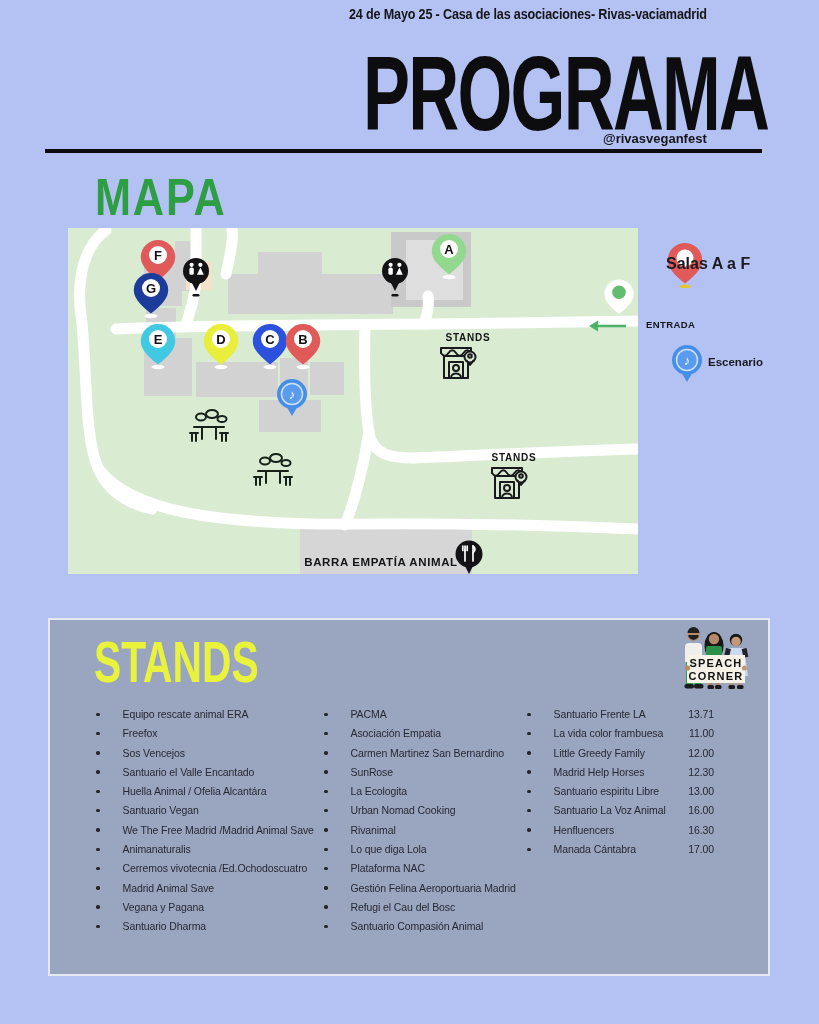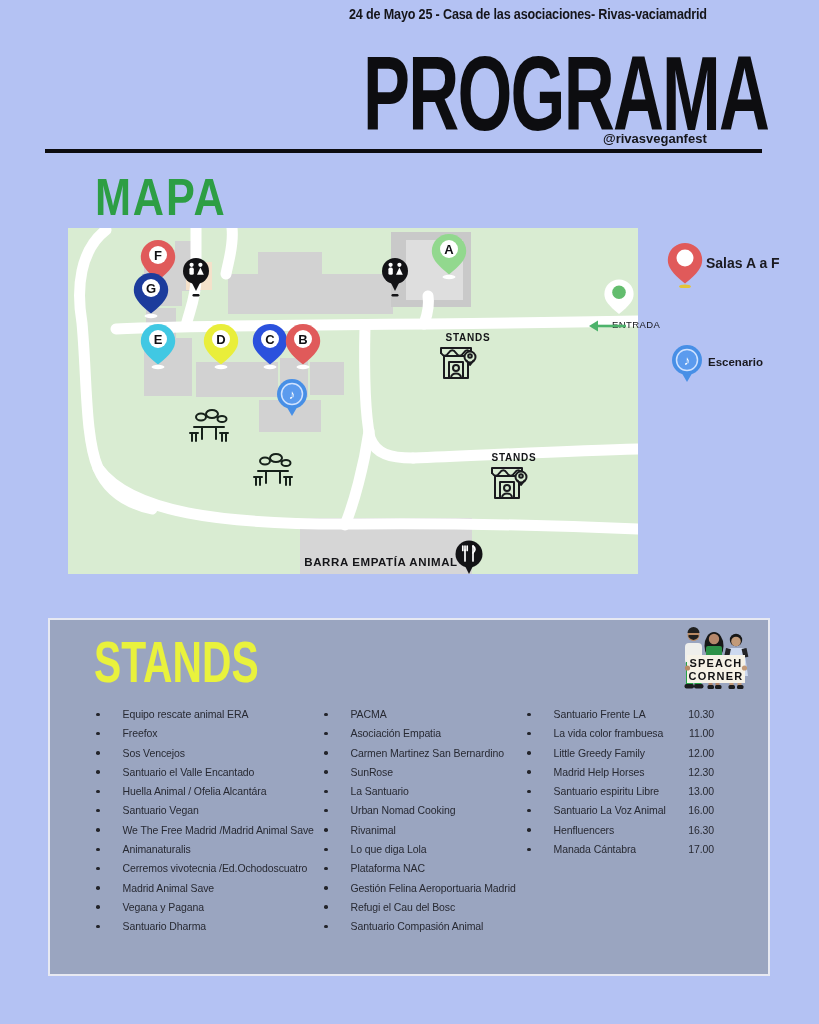--- a/index.html
+++ b/index.html
@@ -19,22 +19,22 @@
 
   
   #map{left:68px;top:228px;width:570px;height:346px;background:#d9ecd2;}
   #map svg{display:block;}
   svg text{font-family:"Liberation Sans",sans-serif;}
   .map-label{font-size:10px;font-weight:800;letter-spacing:0.8px;fill:#141418;}
   .bar-label{font-size:11.5px;font-weight:800;letter-spacing:0.6px;fill:#141418;}
   .pin-letter{font-size:13px;font-weight:900;fill:#101014;text-anchor:middle;}
 
   
-  #entrance-label{left:612px;top:319px;font-size:9.5px;font-weight:400;letter-spacing:0.4px;color:#15151a;}
-  #legend-rooms-label{left:706px;top:255px;font-size:14px;font-weight:800;color:#1a1a20;}
+  #entrance-label{left:646px;top:319px;font-size:9.5px;font-weight:700;letter-spacing:0.4px;color:#15151a;}
+  #legend-rooms-label{left:666px;top:255px;font-size:16px;font-weight:800;color:#1a1a20;}
   #legend-stage-label{left:708px;top:356px;font-size:11.5px;font-weight:800;color:#1a1a20;}
 
   
   #stands-panel{left:48px;top:618px;width:722px;height:358px;background:#9aa5c0;box-sizing:border-box;border:2px solid #e7e9f2;}
   #stands-heading{left:44px;top:14px;font-size:48px;font-weight:900;color:#e9f23c;line-height:1;transform:scale(0.85,1.2);transform-origin:top left;letter-spacing:0px;}
   .list{position:absolute;top:88px;}
   #col1{left:46px;width:225px;}
   #col2{left:274px;width:200px;}
   #col3{left:477px;width:187px;}
   .row{display:flex;align-items:flex-start;height:19.3px;white-space:nowrap;font-size:10.5px;color:#272932;letter-spacing:-0.1px;gap:15px;}
@@ -323,21 +323,21 @@
         <div class="row">
           <span class="bullet"></span>
           <span>Carmen Martinez San Bernardino</span>
         </div>
         <div class="row">
           <span class="bullet"></span>
           <span>SunRose</span>
         </div>
         <div class="row">
           <span class="bullet"></span>
-          <span>La Santuario</span>
+          <span>La Ecologita</span>
         </div>
         <div class="row">
           <span class="bullet"></span>
           <span>Urban Nomad Cooking</span>
         </div>
         <div class="row">
           <span class="bullet"></span>
           <span>Rivanimal</span>
         </div>
         <div class="row">
@@ -358,21 +358,21 @@
         </div>
         <div class="row">
           <span class="bullet"></span>
           <span>Santuario Compasión Animal</span>
         </div>
       </div>
     <div class="list" id="col3">
         <div class="row">
           <span class="bullet"></span>
           <span>Santuario Frente LA</span>
-          <span class="time">10.30</span>
+          <span class="time">13.71</span>
         </div>
         <div class="row">
           <span class="bullet"></span>
           <span>La vida color frambuesa</span>
           <span class="time">11.00</span>
         </div>
         <div class="row">
           <span class="bullet"></span>
           <span>Little Greedy Family</span>
           <span class="time">12.00</span>

